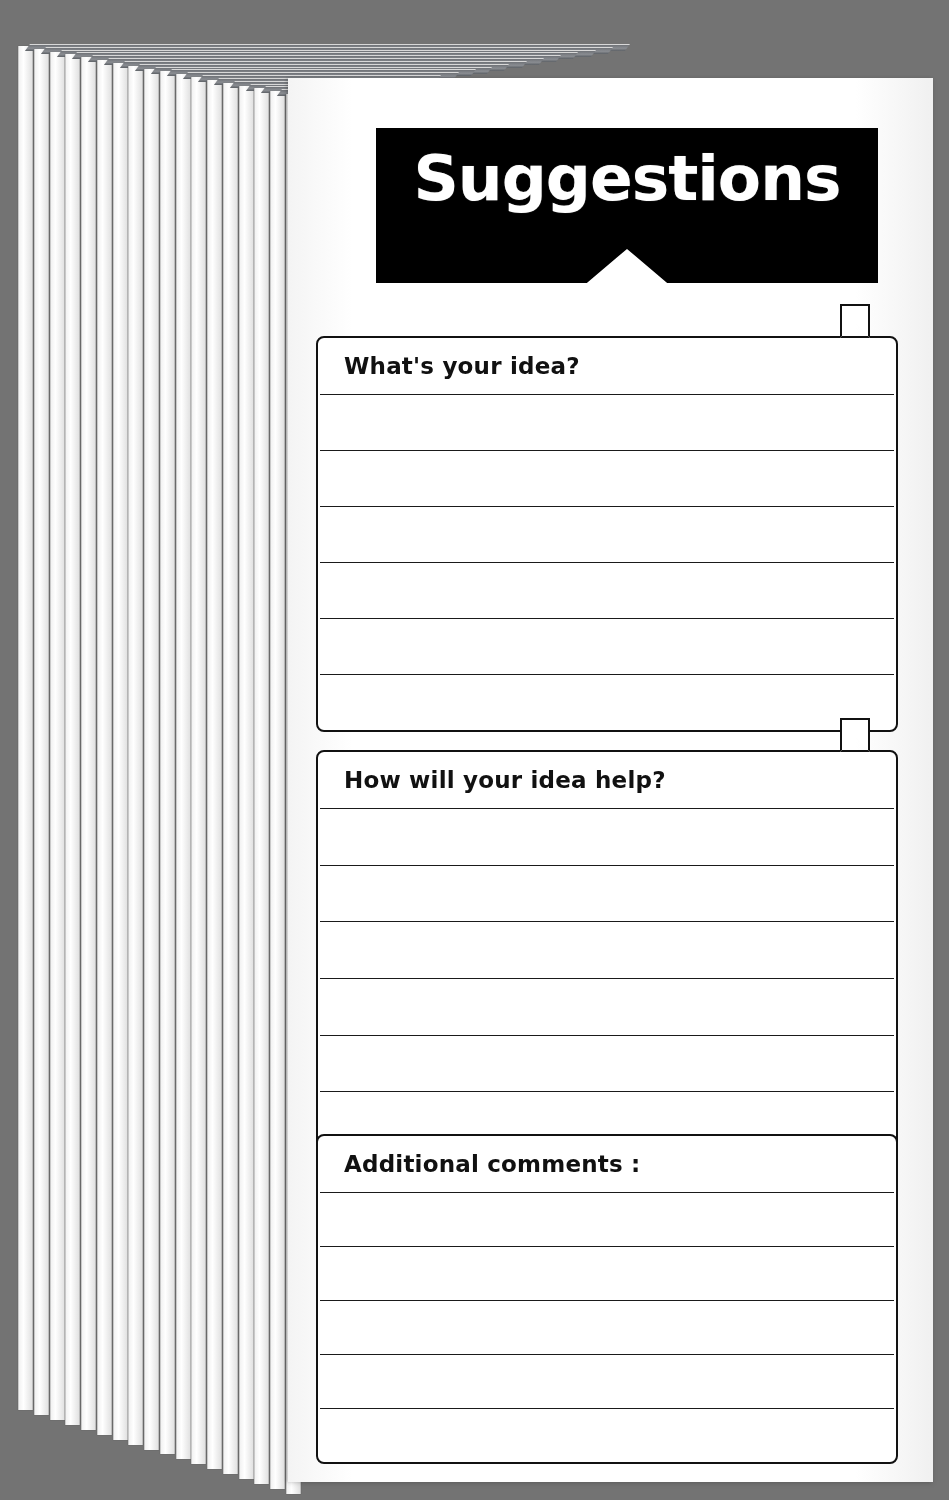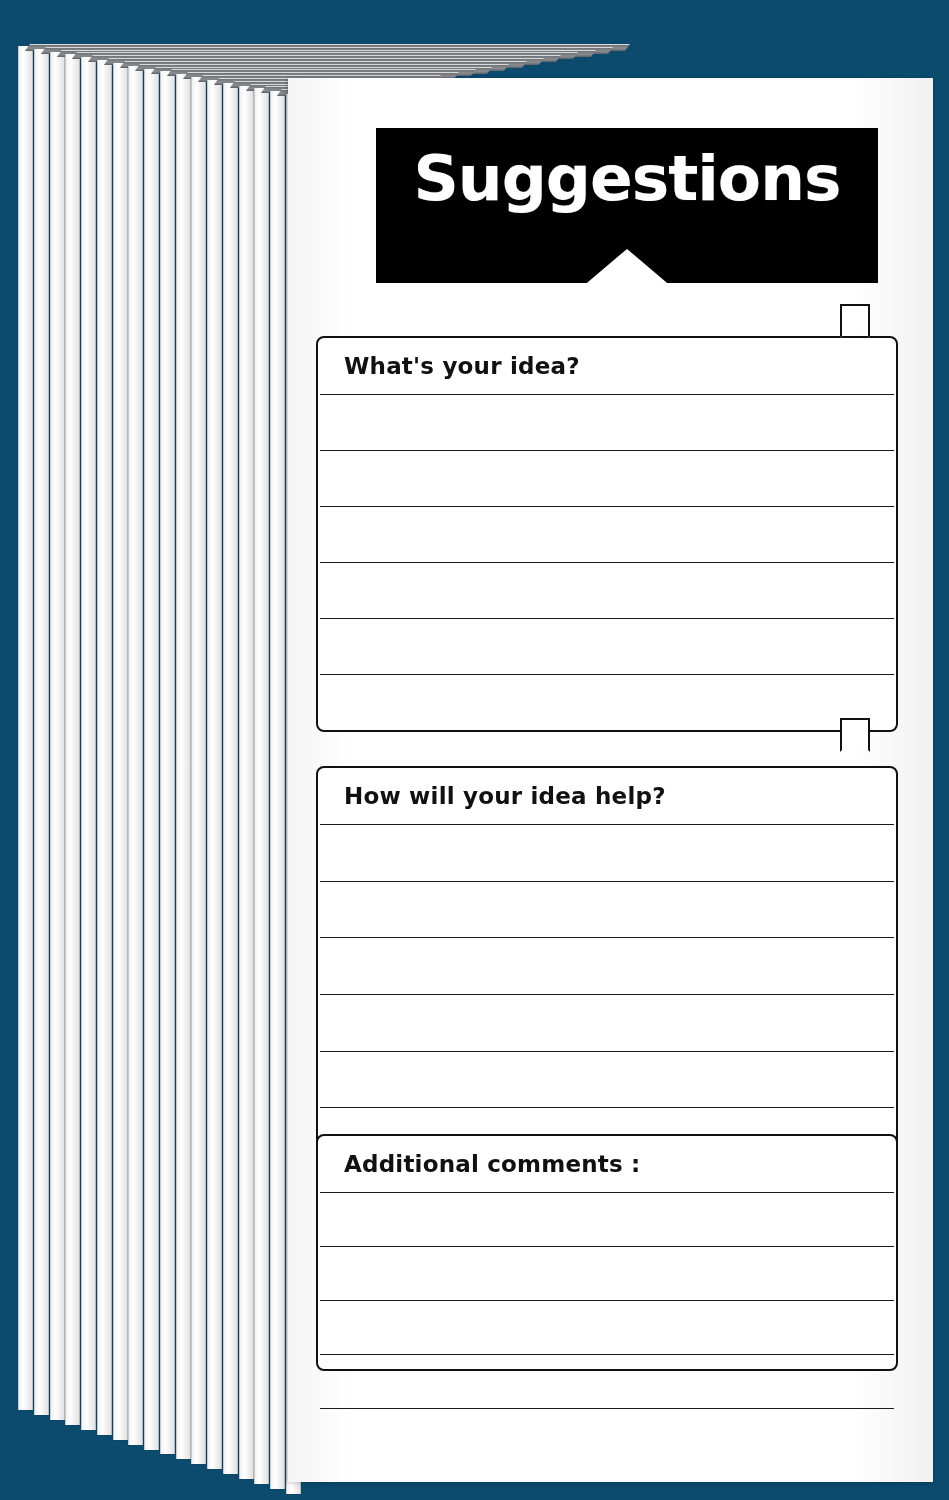--- a/index.html
+++ b/index.html
@@ -12,21 +12,21 @@
     height: 1500px;
     position: relative;
     overflow: hidden;
     font-family: "Liberation Sans", sans-serif;
   }
 
   
   #stage {
     position: absolute;
     inset: 0;
-    background: #0c4a6e;
+    background: #737373;
   }
 
   
   .stack {
     position: absolute;
     left: 8px;
     top: 18px;
     width: 320px;
     height: 1470px;
   }
@@ -118,22 +118,22 @@
   .rule {
     position: absolute;
     left: 2px;
     right: 2px;
     height: 0;
     border-top: 1.5px solid #1a1a1a;
   }
 
   
   #field-idea { top: 258px; height: 396px; }
-  #field-help { top: 688px; height: 400px; }
-  #field-comments { top: 1056px; height: 237px; padding-left: 46px; }
+  #field-help { top: 672px; height: 400px; }
+  #field-comments { top: 1056px; height: 330px; padding-left: 46px; }
 
   
   .flag {
     position: absolute;
     width: 30px;
     height: 34px;
     background: #ffffff;
     border: 2px solid #111111;
     box-sizing: border-box;
     -webkit-clip-path: polygon(0 0, 100% 0, 100% 100%, 50% 55%, 0 100%);

